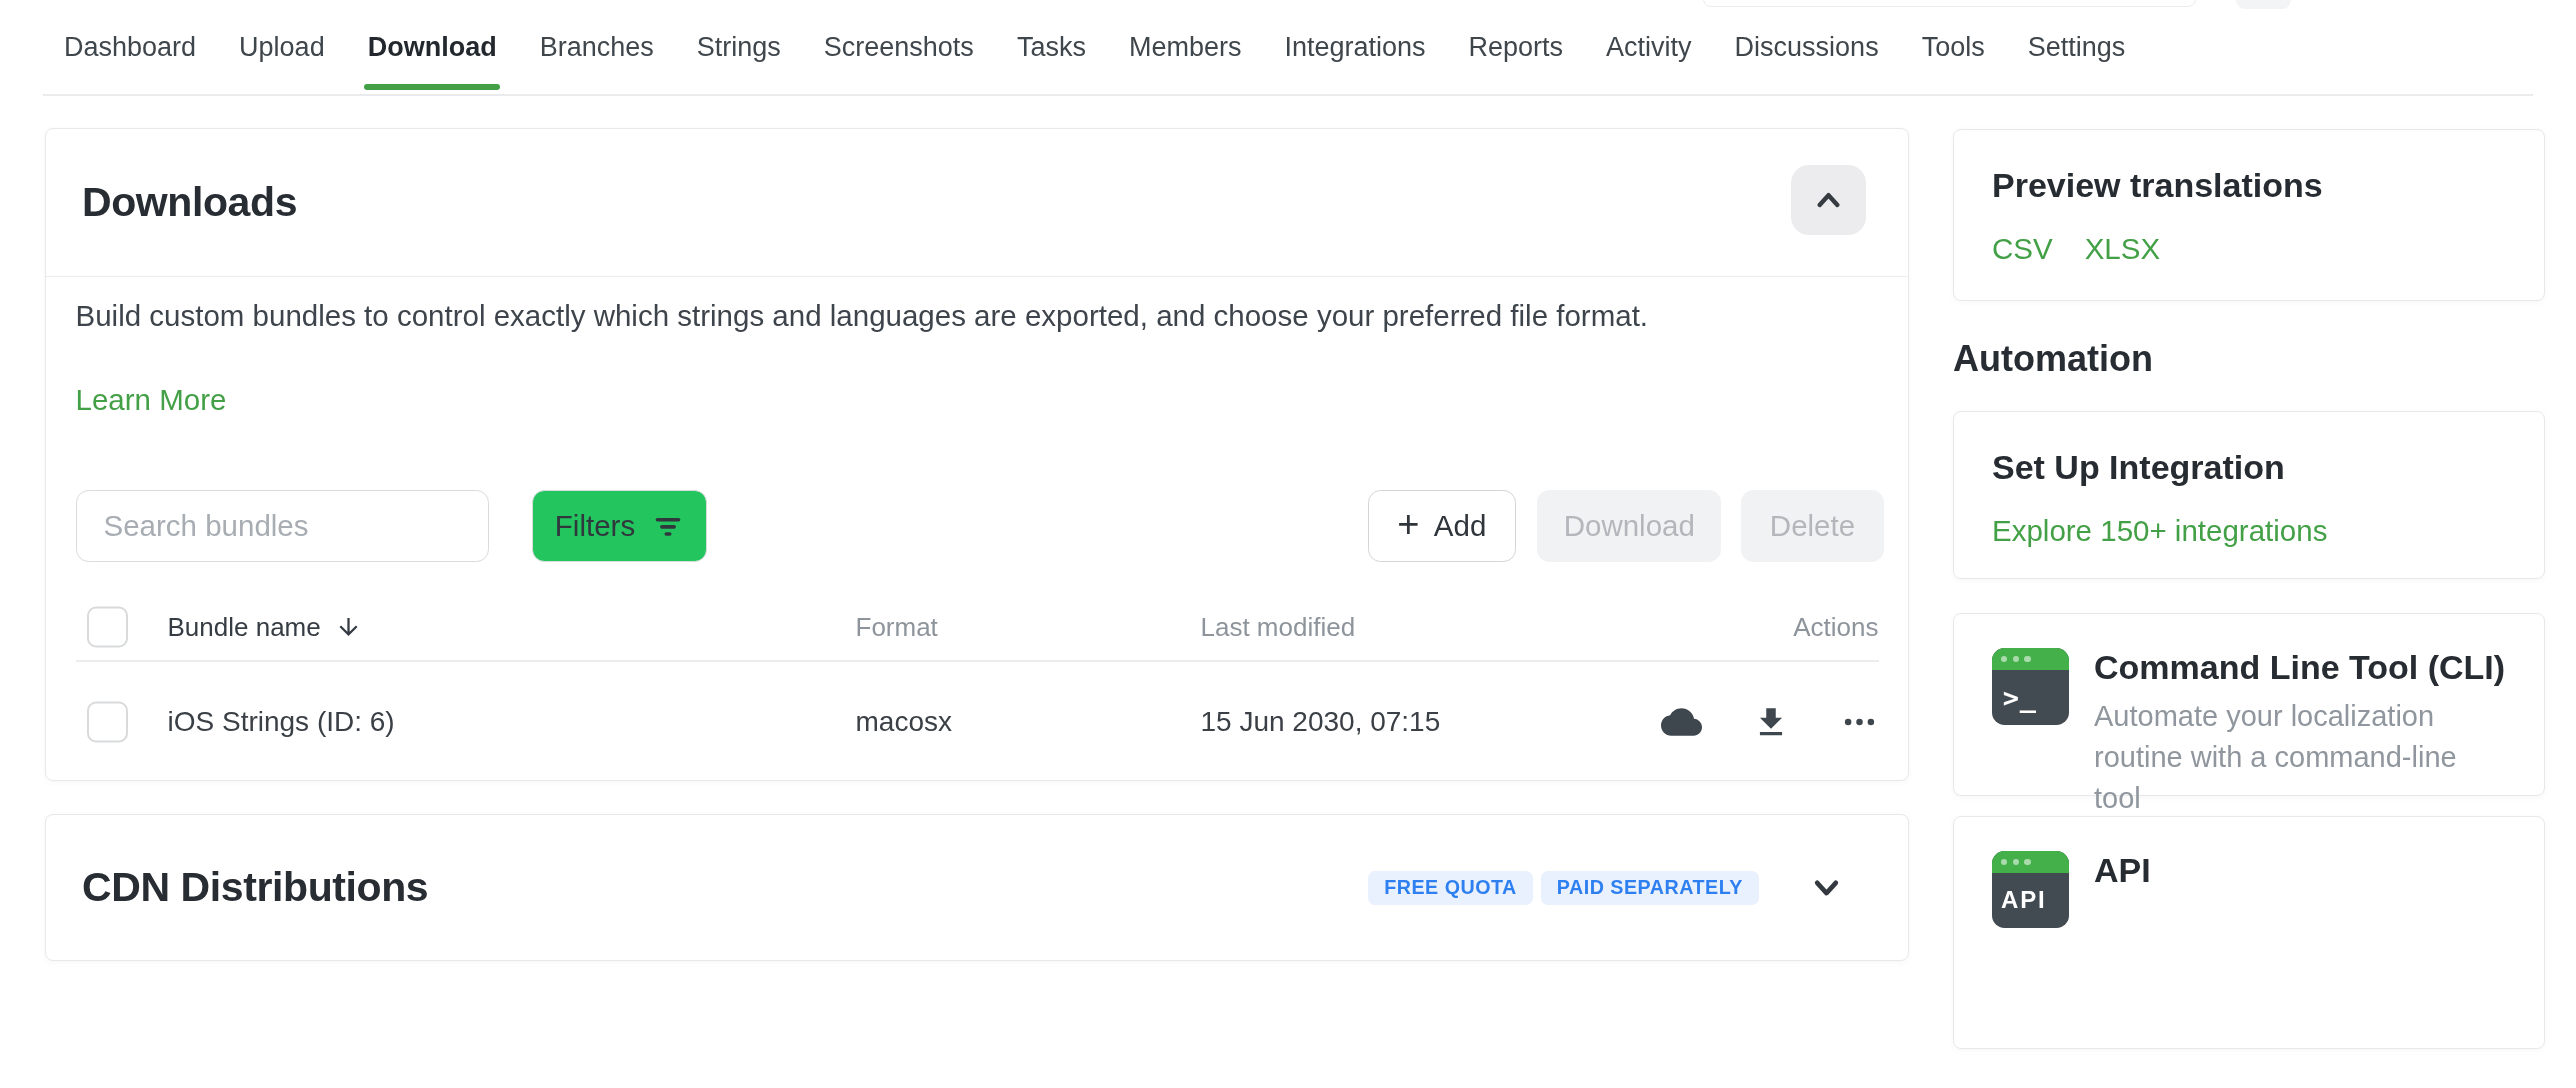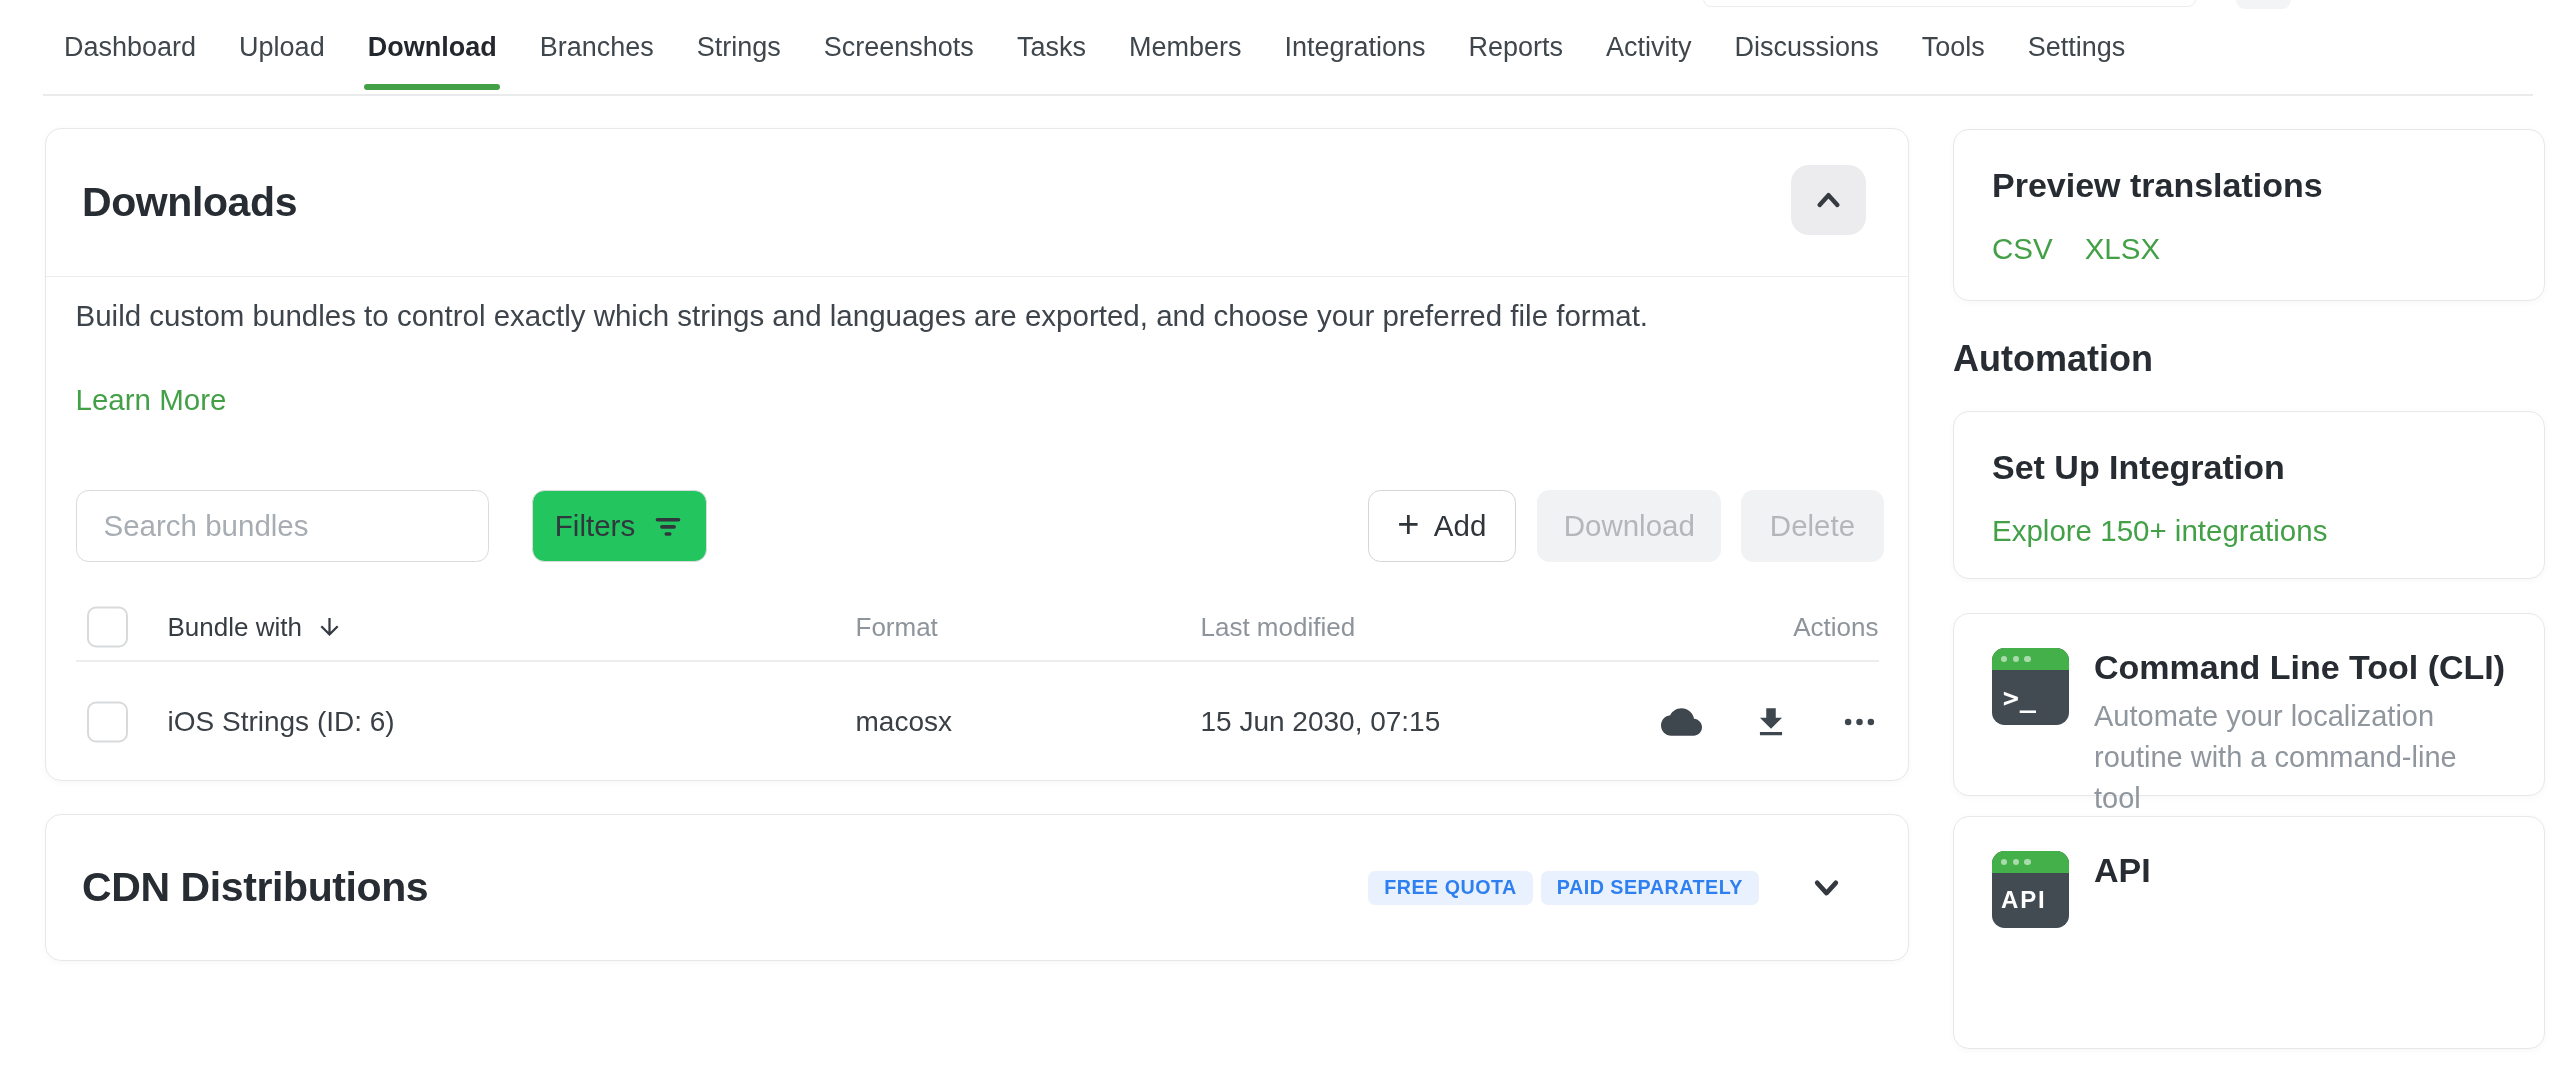--- a/index.html
+++ b/index.html
@@ -17,21 +17,21 @@
 
   
   .topnav { position:absolute; left:64px; top:32px; display:flex; gap:43px; align-items:center; }
   .nav-item { font-size:27px; color:#3f464c; text-decoration:none; cursor:pointer; position:relative; white-space:nowrap; }
   .nav-item.active { color:#22282d; font-weight:700; }
   .nav-item.active::after { content:""; position:absolute; left:-3.6px; right:-3.6px; bottom:-27px;
     height:6.3px; background:var(--accent-green,#43a047); border-radius:3.6px; }
   .nav-divider { position:absolute; top:94px; left:43px; right:43px; height:1.8px; background:#eaebec; }
 
   
-  .card { position:absolute; background:#fff; border:1.8px solid #e6e8ea; border-radius:16px;
+  .card { position:absolute; background:#fff; border:1.8px solid #e6e8ea; border-radius:8px;
     box-shadow:0 1.8px 7.2px rgba(20,30,40,0.03); }
 
   
   .downloads-card { left:45px; top:128px; width:1864px; height:653px; }
   .dl-title { position:absolute; left:36px; top:50px; font-size:41px; font-weight:700; color:#272d33; letter-spacing:-0.4px; }
   .collapse-btn { position:absolute; right:42px; top:36px; width:75px; height:70px; border:none;
     background:#ececee; border-radius:18px; cursor:pointer; display:flex; align-items:center; justify-content:center; }
   .dl-header-divider { position:absolute; top:147px; left:0; width:100%; border-top:1.8px solid #ededee; }
   .dl-desc { position:absolute; left:29.5px; top:170px; font-size:29.5px; color:#3e444b; }
   .learn-more { position:absolute; left:29.5px; top:254px; font-size:29.5px; color:var(--accent-green,#43a047); text-decoration:none; cursor:pointer; }
@@ -148,21 +148,21 @@
       </button>
       <button class="btn btn-disabled btn-download">Download</button>
       <button class="btn btn-disabled btn-delete">Delete</button>
     </div>
 
     <div class="trow table-head">
       <div class="cell c-check">
           <span class="checkbox"></span>
         </div>
       <div class="cell c-name th th-name">
-        <span>Bundle with</span>
+        <span>Bundle name</span>
         <svg width="27" height="27" viewBox="0 0 24 24">
           <path d="M20 12l-1.41-1.41L13 16.17V4h-2v12.17l-5.58-5.59L4 12l8 8 8-8z" fill="#343b42"></path>
         </svg>
       </div>
       <div class="cell c-format th">Format</div>
       <div class="cell c-modified th">Last modified</div>
       <div class="cell c-actions th">Actions</div>
     </div>
     <div class="head-divider"></div>
 

